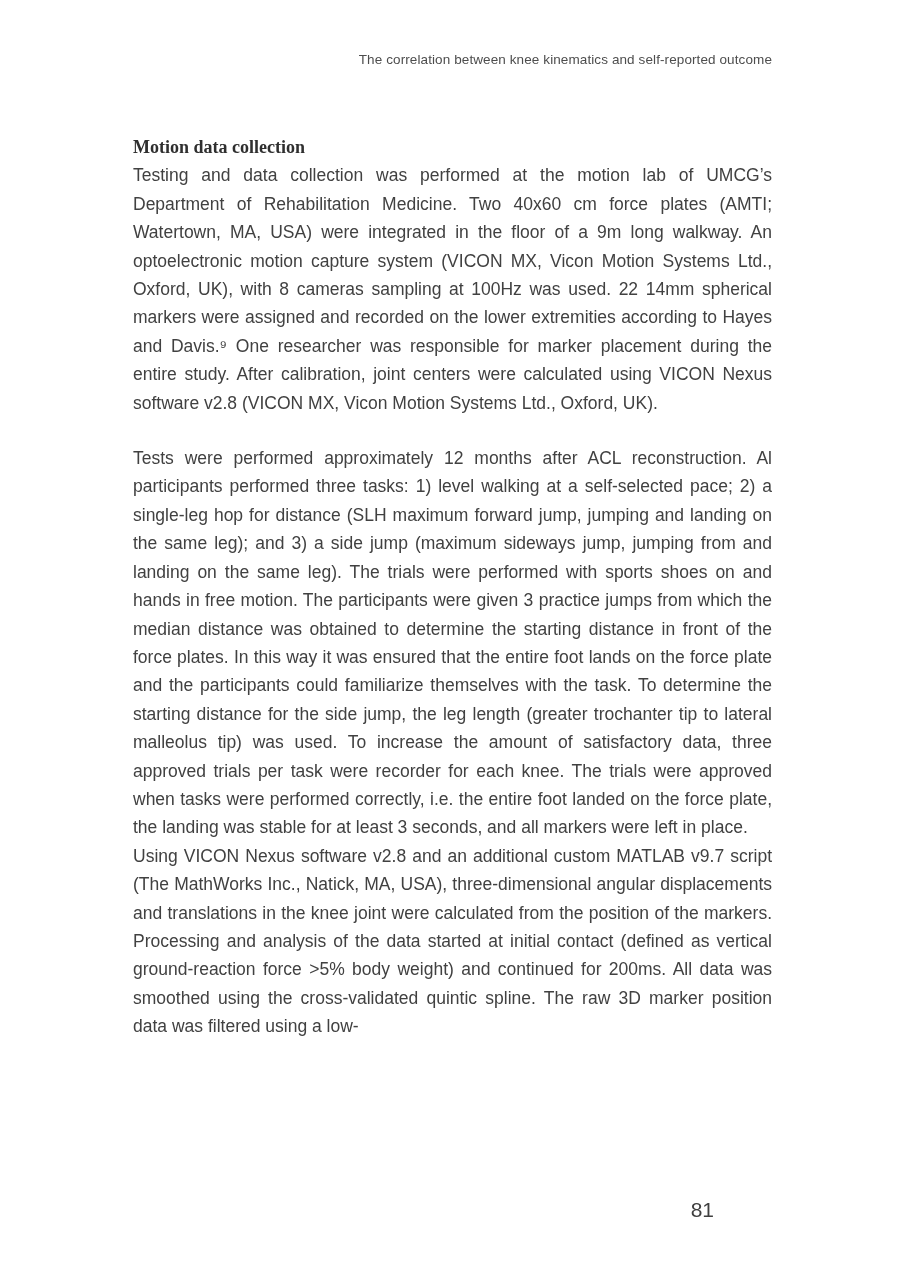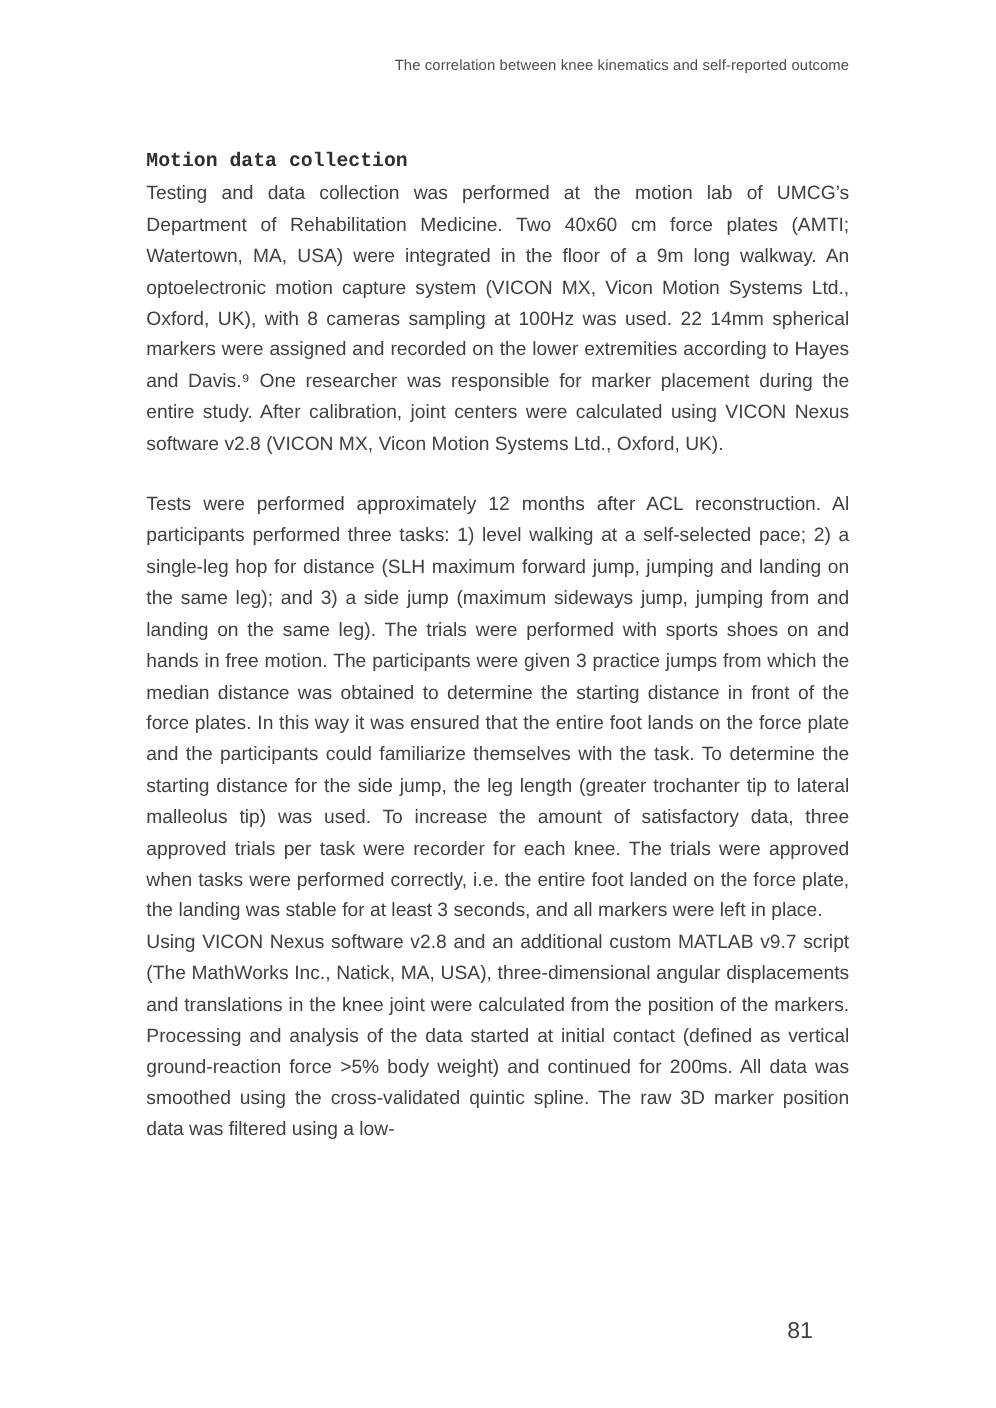--- a/index.html
+++ b/index.html
@@ -3,21 +3,20 @@
 <meta charset="utf-8">
 <style>
   html, body { margin: 0; padding: 0; }
   .page {
     position: relative;
     width: 775px;
     height: 1280px;
     background: #ffffff;
     overflow: hidden;
     font-family: "Liberation Sans", sans-serif;
-    padding-left: 25px;
   }
   .running-header {
     position: absolute;
     top: 52px;
     left: 133px;
     width: 639px;
     text-align: right;
     font-size: 13.5px;
     color: #4d4d4d;
     letter-spacing: 0.1px;
@@ -26,21 +25,21 @@
     position: absolute;
     top: 133px;
     left: 133px;
     width: 639px;
     color: #414141;
     font-size: 17.5px;
     line-height: 28.4px;
     text-align: justify;
   }
   .content h3 {
-    font-family: Liberation Mono, monospace;
+    font-family: Liberation Serif, serif;
     font-size: 18px;
     font-weight: 700;
     color: #2f2f2f;
     margin: 0;
     line-height: 28.4px;
     text-align: left;
   }
   .content p { margin: 0; }
   .content p.gap-before { margin-top: 27px; }
   .content h3.gap-before { margin-top: 28.4px; }

